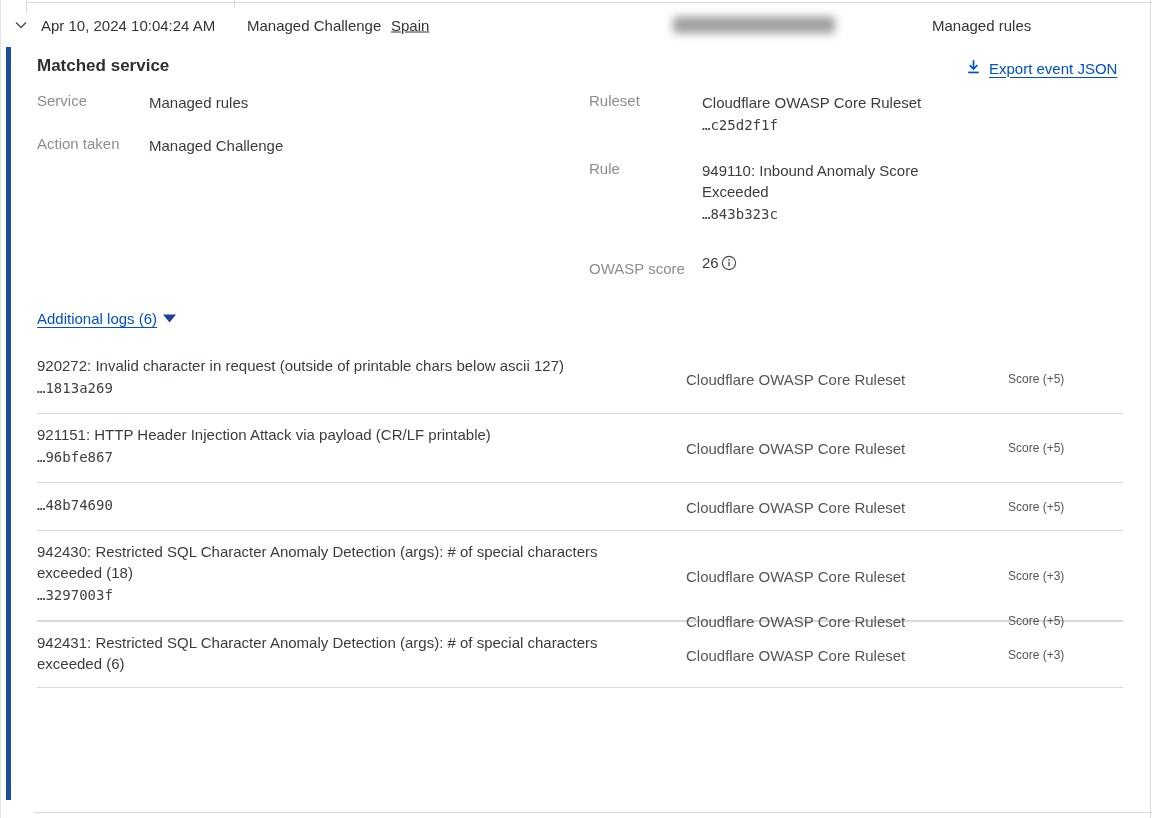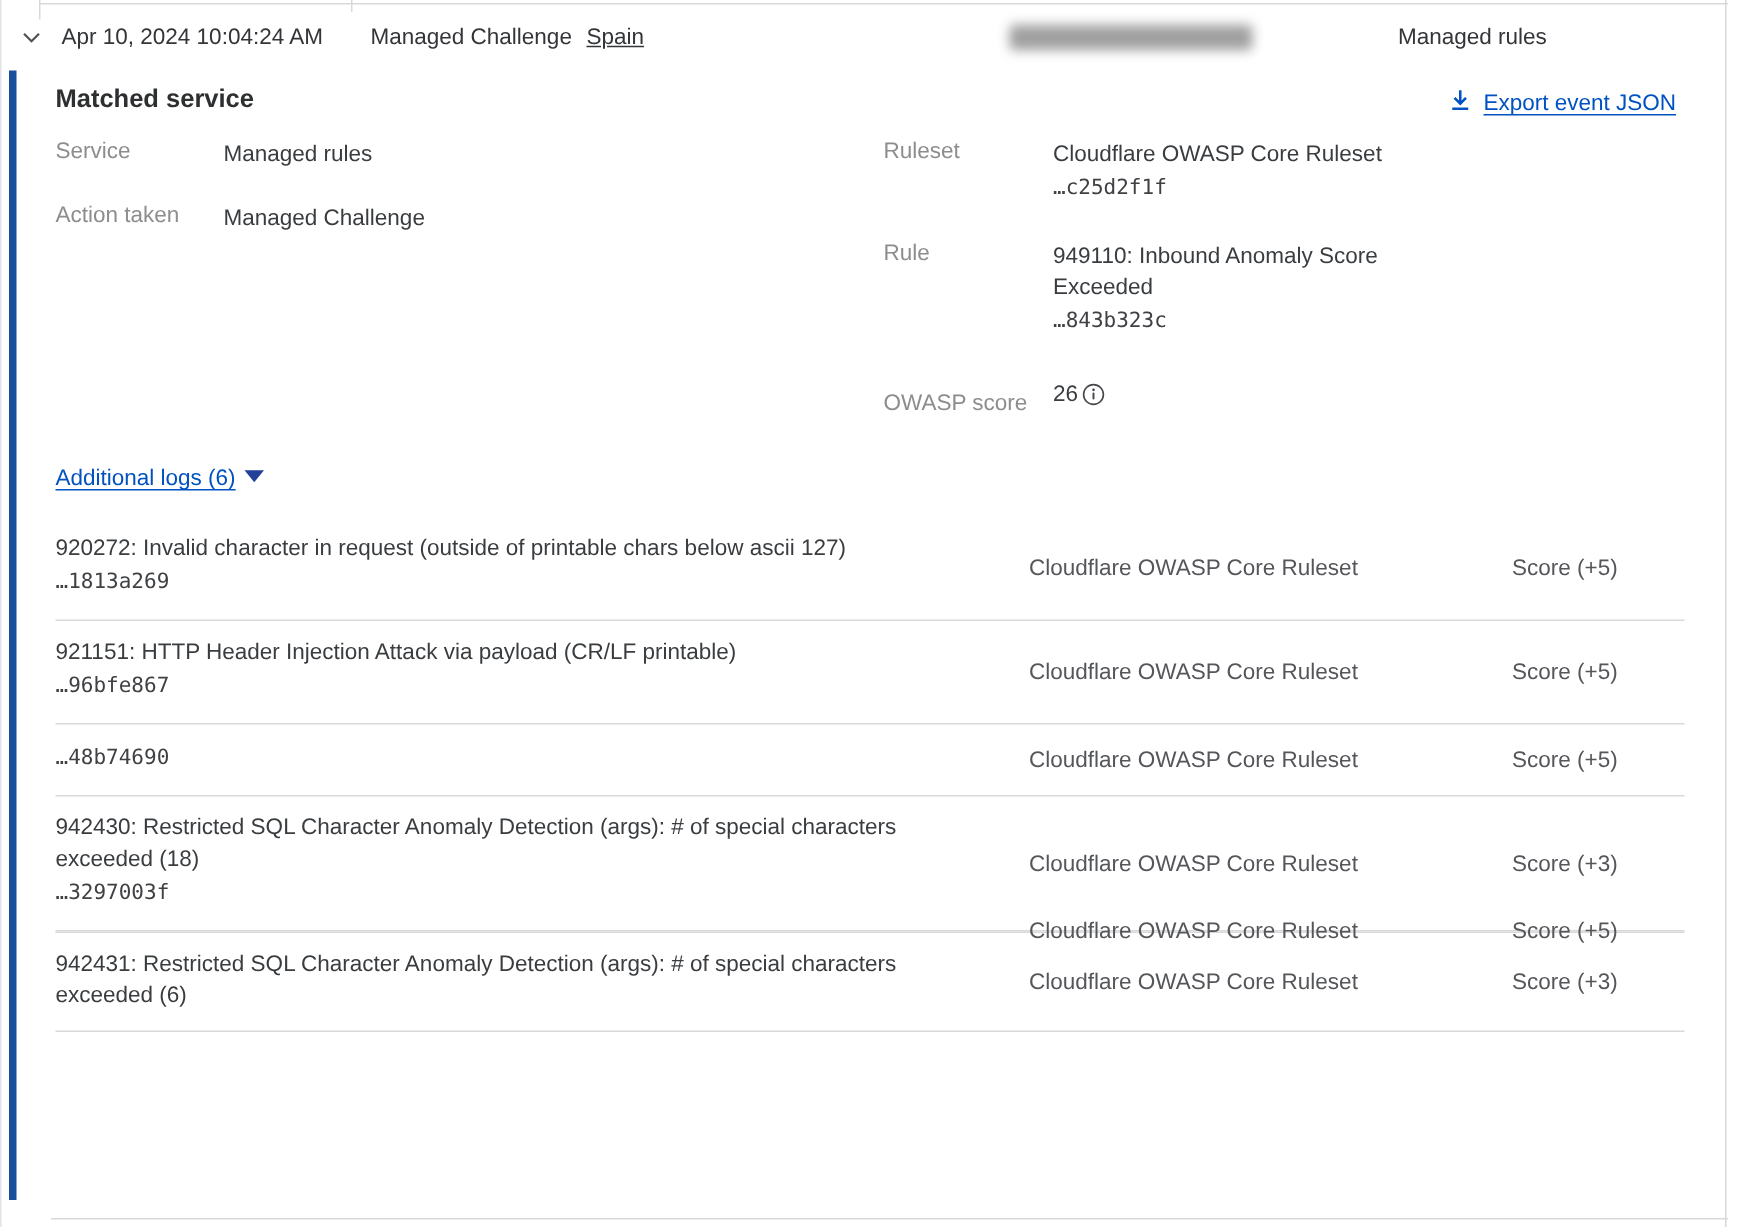--- a/index.html
+++ b/index.html
@@ -75,21 +75,21 @@
   .logs-table { position: absolute; left: 36px; top: 299px; width: 1086px; }
   .log-row { position: relative; border-bottom: 1px solid #d9d9d9; }
   .log-desc-block { padding: 10px 0 13px 0; width: 598px; }
   .log-desc { font-size: 15px; color: #3a3d40; line-height: 21px; }
   .log-ruleset {
     position: absolute; left: 649px; top: 50%; transform: translateY(-50%);
     font-size: 15px; color: #54565a; white-space: nowrap;
   }
   .log-score {
     position: absolute; left: 971px; top: 50%; transform: translateY(-50%);
-    font-size: 15px; color: #54565a; white-space: nowrap;
+    font-size: 12px; color: #54565a; white-space: nowrap;
   }
   .bottom-line { position: absolute; left: 33px; top: 766px; width: 1118px; height: 1px; background: #d9d9d9; }
 </style>
 </head>
 <body>
 
 <div class="panel">
   <div class="top-line"></div>
   <div class="top-seg-1"></div>
   <div class="top-seg-2"></div>

